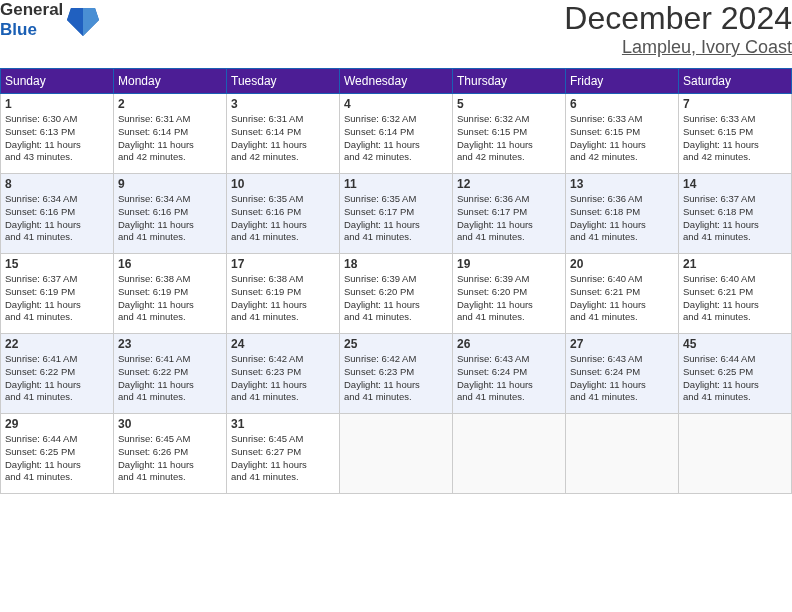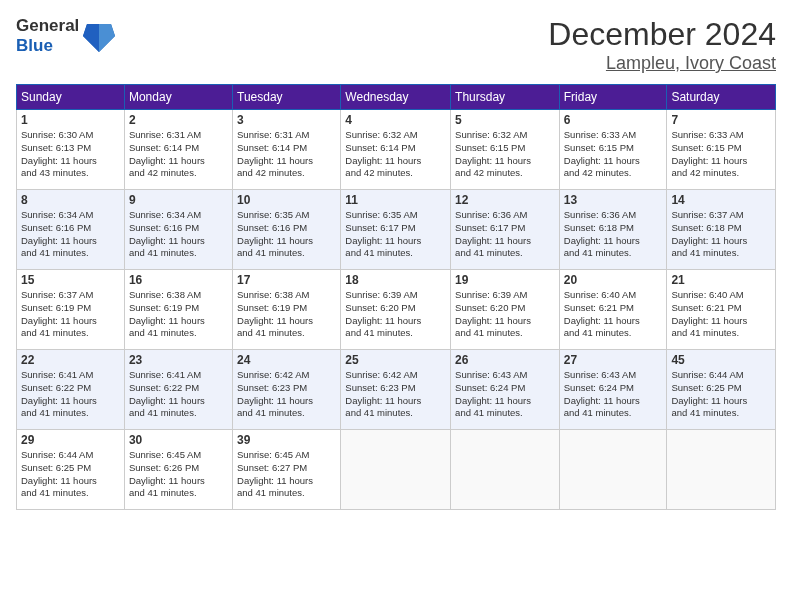--- a/index.html
+++ b/index.html
@@ -6,21 +6,20 @@
     body {
       font-family: Arial, sans-serif;
       background: #fff;
       width: 792px;
       height: 612px;
       overflow: hidden;
     }
     .page {
       width: 792px;
       height: 612px;
-      padding: 16px;
       background: #fff;
     }
     .header {
       display: flex;
       justify-content: space-between;
       align-items: flex-start;
       margin-bottom: 10px;
     }
     .logo {
       display: flex;
@@ -247,21 +246,21 @@
         <tr>
           <td>
             <span class="day-num">29</span>
             <div class="day-info">Sunrise: 6:44 AM<br>Sunset: 6:25 PM<br>Daylight: 11 hours<br>and 41 minutes.</div>
           </td>
           <td>
             <span class="day-num">30</span>
             <div class="day-info">Sunrise: 6:45 AM<br>Sunset: 6:26 PM<br>Daylight: 11 hours<br>and 41 minutes.</div>
           </td>
           <td>
-            <span class="day-num">39</span>
+            <span class="day-num">31</span>
             <div class="day-info">Sunrise: 6:45 AM<br>Sunset: 6:27 PM<br>Daylight: 11 hours<br>and 41 minutes.</div>
           </td>
           <td class="empty-cell" style="background: rgb(249, 249, 249);"></td>
           <td class="empty-cell" style="background: rgb(249, 249, 249);"></td>
           <td class="empty-cell" style="background: rgb(249, 249, 249);"></td>
           <td class="empty-cell" style="background: rgb(249, 249, 249);"></td>
         </tr>
       </tbody>
   </table>
 </div>

